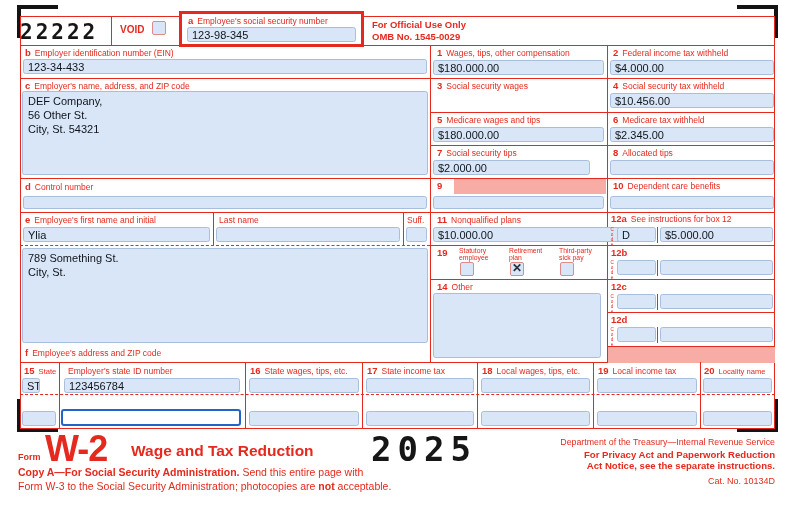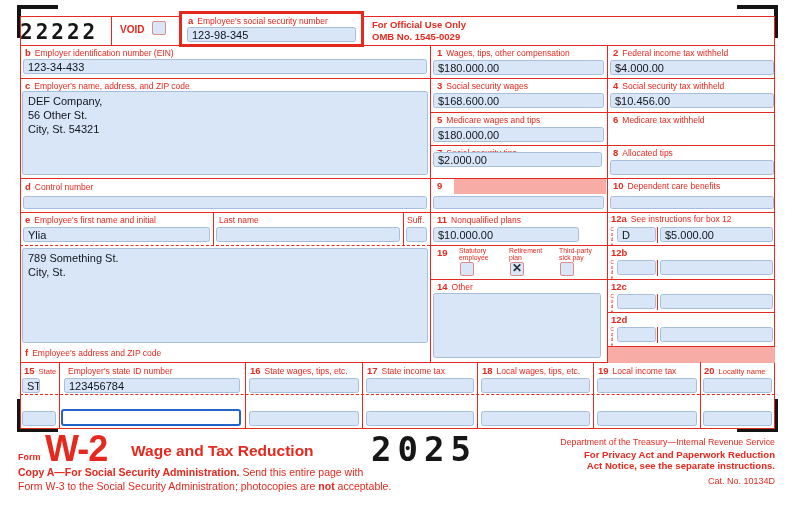--- a/index.html
+++ b/index.html
@@ -113,41 +113,41 @@
   <div class="area" style="left:22px;top:248px;width:406px;height:95px">789 Something St.
 City, St.</div>
   <div class="lbl" style="left:25px;top:348px"><b>f</b><span>Employee's address and ZIP code</span></div>
 
   <div class="lbl" style="left:437px;top:48px"><b>1</b><span>Wages, tips, other compensation</span></div>
   <div class="inp" style="left:433px;top:60px;width:171px">$180.000.00</div>
   <div class="lbl" style="left:613px;top:48px"><b>2</b><span>Federal income tax withheld</span></div>
   <div class="inp" style="left:610px;top:60px;width:164px">$4.000.00</div>
 
   <div class="lbl" style="left:437px;top:81px"><b>3</b><span>Social security wages</span></div>
-  <div class="inp" style="left:433px;top:93px;width:171px">$168.600.00</div>
   <div class="lbl" style="left:613px;top:81px"><b>4</b><span>Social security tax withheld</span></div>
   <div class="inp" style="left:610px;top:93px;width:164px">$10.456.00</div>
 
   <div class="lbl" style="left:437px;top:115px"><b>5</b><span>Medicare wages and tips</span></div>
   <div class="inp" style="left:433px;top:127px;width:171px">$180.000.00</div>
   <div class="lbl" style="left:613px;top:115px"><b>6</b><span>Medicare tax withheld</span></div>
+  <div class="inp" style="left:610px;top:127px;width:164px">$2.345.00</div>
 
   <div class="lbl" style="left:437px;top:148px"><b>7</b><span>Social security tips</span></div>
-  <div class="inp" style="left:433px;top:152px;width:169px">$2.000.00</div>
+  <div class="inp" style="left:433px;top:160px;width:157px">$2.000.00</div>
   <div class="lbl" style="left:613px;top:148px"><b>8</b><span>Allocated tips</span></div>
   <div class="inp" style="left:610px;top:160px;width:164px"></div>
 
   <div class="pinkbox" style="left:454px;top:179px;width:152px;height:15px"></div>
   <div class="lbl" style="left:437px;top:181px"><b>9</b></div>
   <div class="inp" style="left:433px;top:196px;width:171px;height:13px"></div>
   <div class="lbl" style="left:613px;top:181px"><b>10</b><span>Dependent care benefits</span></div>
   <div class="inp" style="left:610px;top:196px;width:164px;height:13px"></div>
 
   <div class="lbl" style="left:437px;top:215px"><b>11</b><span>Nonqualified plans</span></div>
-  <div class="inp" style="left:433px;top:227px;width:146px">$10.000.00</div>
+  <div class="inp" style="left:433px;top:227px;width:191px">$10.000.00</div>
 
   <div class="lbl" style="left:611px;top:214px"><b>12a</b><span>See instructions for box 12</span></div>
   <div class="codeword" style="left:609px;top:227px;height:17px">Code</div>
   <div class="inp" style="left:617px;top:227px;width:39px">D</div>
   <div class="vl" style="left:657px;top:227px;height:16px"></div>
   <div class="inp" style="left:660px;top:227px;width:113px">$5.000.00</div>
 
   <div class="lbl" style="left:611px;top:248px"><b>12b</b></div>
   <div class="codeword" style="left:609px;top:260px;height:17px">Code</div>
   <div class="inp" style="left:617px;top:260px;width:39px"></div>

